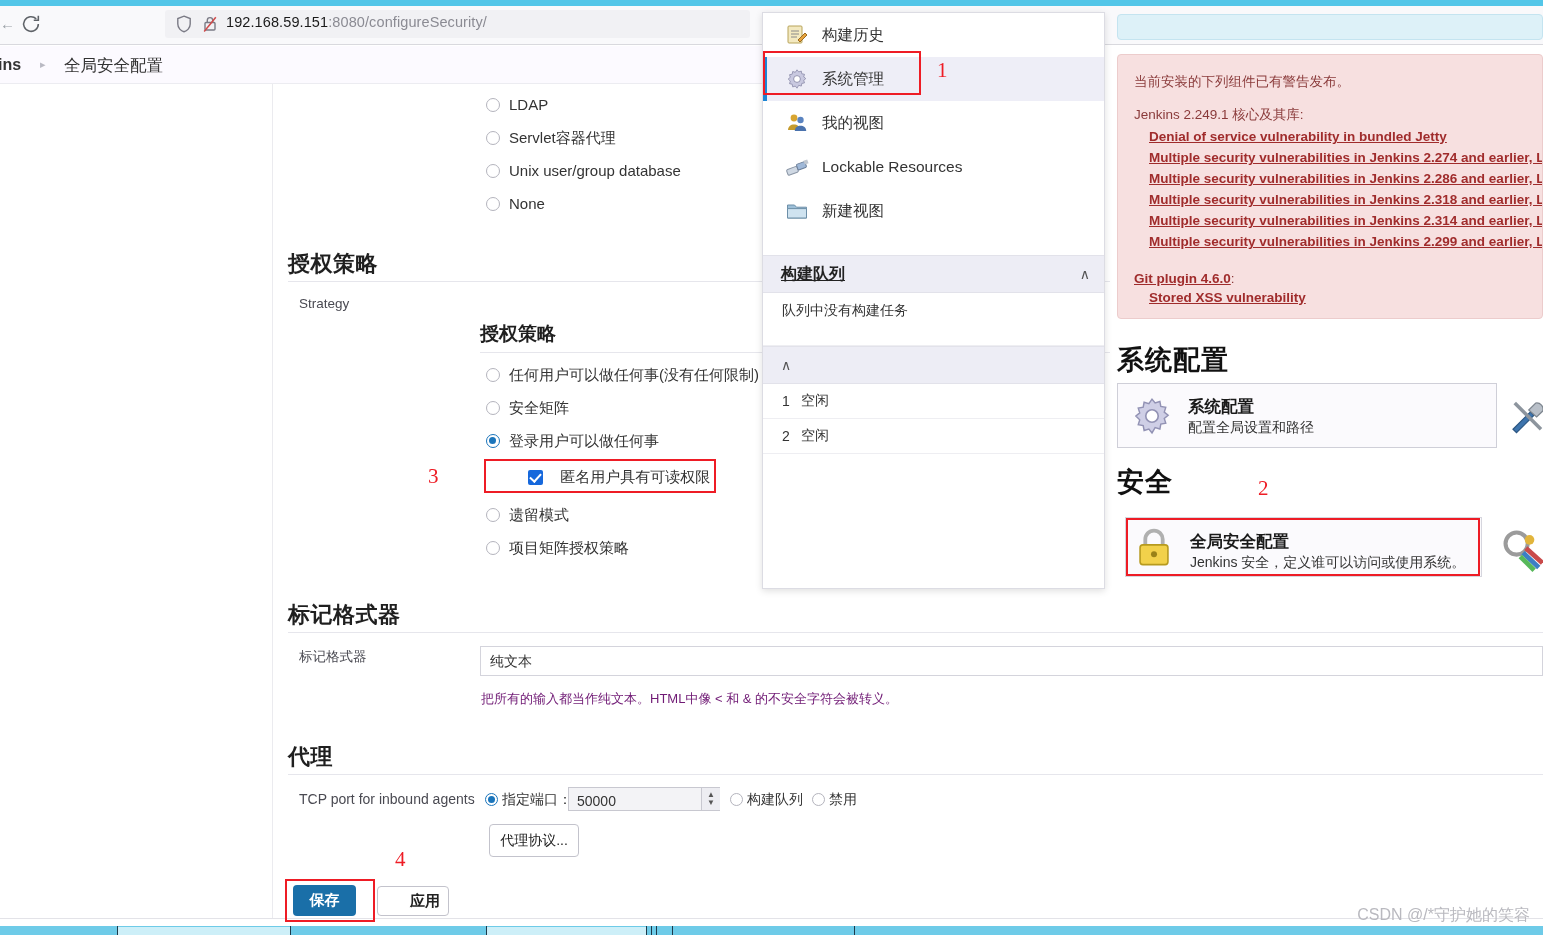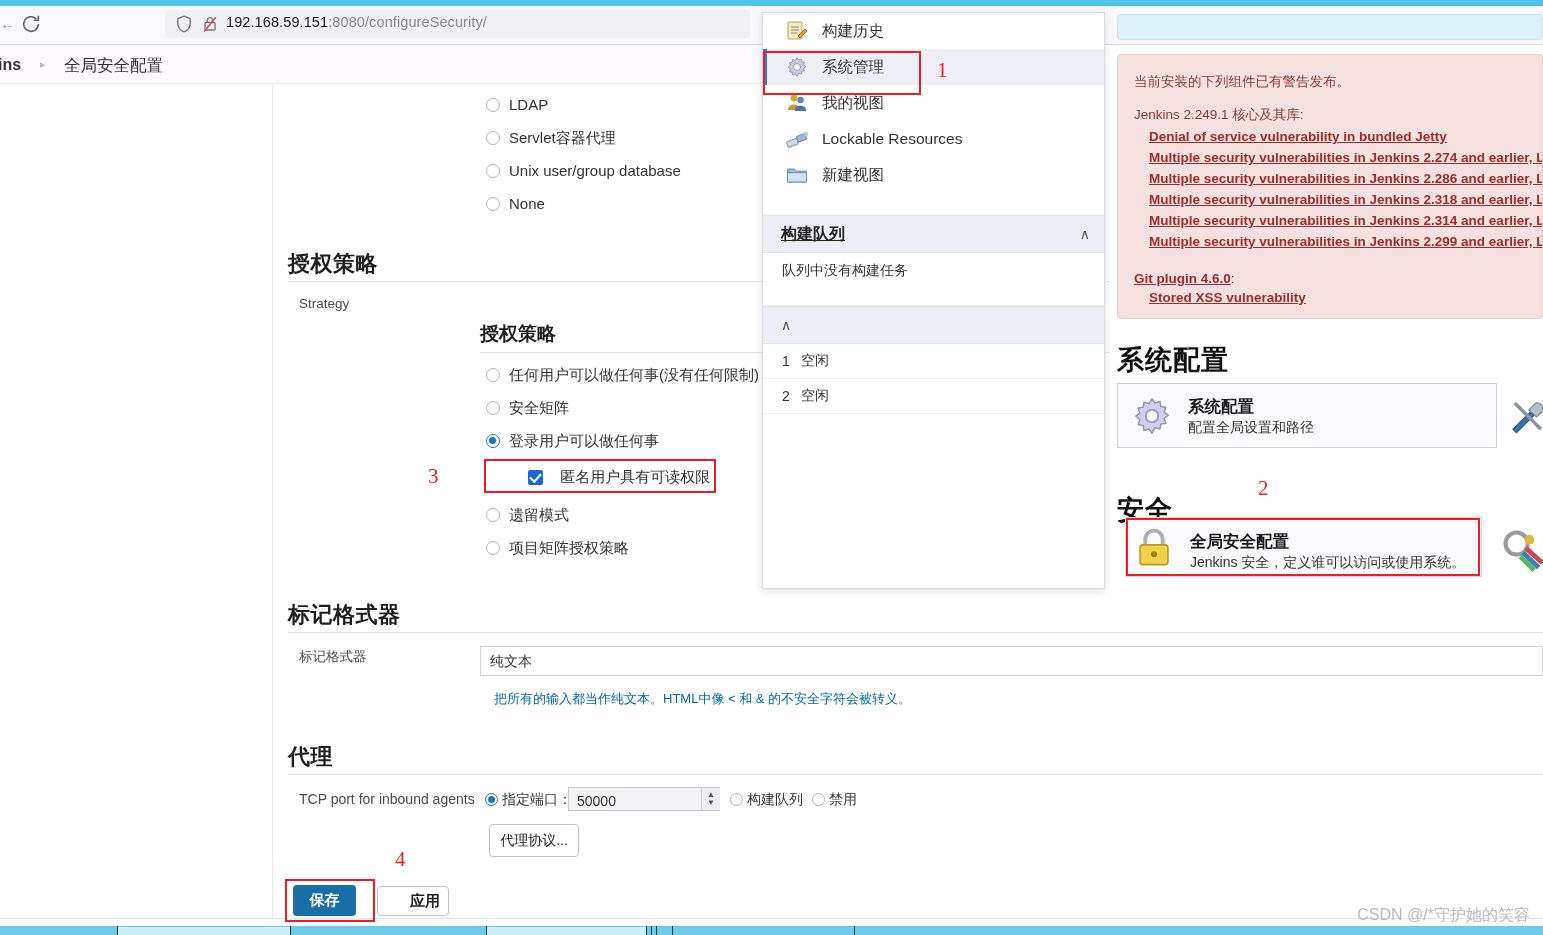--- a/index.html
+++ b/index.html
@@ -85,21 +85,21 @@
   .field-label { position:absolute; font-size:13.5px; color:#4a4a52; }
 
   .sub-h3 {
     position:absolute; font-size:19px; font-weight:bold; color:#1f1f1f;
   }
 
   .textbox {
     position:absolute; background:#fff; border:1px solid #d4d4dc;
     font-size:14px; color:#333; padding:6px 9px;
   }
-  .help-text { position:absolute; font-size:13px; color:#0369a1;margin-left:13px; }
+  .help-text { position:absolute; font-size:13px; color:#701a75; }
 
   .spin-input {
     position:absolute; background:#f3f3f6; border:1px solid #c8c8d0;
     font-size:14px; color:#333; padding:5px 8px;
   }
   .spinner {
     position:absolute; width:19px; background:#ededf2; border-left:1px solid #c8c8d0;
     display:flex; flex-direction:column; align-items:center; justify-content:center;
     font-size:8px; color:#555; line-height:8px;
   }
@@ -129,21 +129,21 @@
     transform:rotate(42deg);
   }
 
   
   .dropdown-panel {
     position:absolute; left:762px; top:12px; width:343px; height:577px;
     background:#fff; border:1px solid #dcdce3;
     box-shadow:0 2px 7px rgba(0,0,0,0.13);
   }
   .dd-item {
-    position:relative; height:36px; display:flex; align-items:center;
+    position:relative; height:44px; display:flex; align-items:center;
     padding-left:22px; font-size:15.5px; color:#333;
   }
   .dd-item.active { background:#eeeef7; }
   .dd-item.active::before {
     content:""; position:absolute; left:0; top:0; width:4px; height:100%;
     background:#1b86d4;
   }
   .dd-icon { width:24px; height:24px; margin-right:13px; flex:none; }
 
   .dd-section-head {
@@ -439,21 +439,21 @@
   <div class="card-title" style="left:1188px; top:396px;">系统配置</div>
   <div class="card-desc" style="left:1188px; top:419px;">配置全局设置和路径</div>
   <div style="position:absolute; left:1506px; top:396px; width:42px; height:42px;">
     <svg width="42" height="42" viewBox="0 0 24 24">
       <path d="M4 19 L14 9 L16 11 L6 21 Z" fill="#3d74ad" stroke="#2b5682" stroke-width="0.7"></path>
       <path d="M13 8 L17 4 a3.6 3.6 0 0 1 4 4.6 L17.5 12 Z" fill="#b9c0c9" stroke="#7e868f" stroke-width="0.7"></path>
       <path d="M20 19 L9 8 L7 6 L5 4" stroke="#8d959e" stroke-width="2" fill="none"></path>
     </svg>
   </div>
 
-  <div class="rc-h2" style="left:1117px; top:492px;text-align:right;">安全</div>
+  <div class="rc-h2" style="left:1117px; top:464px;text-align:right;">安全</div>
   <div class="card" style="left:1125px; top:517px; width:357px; height:60px; border-color:#d6d6de;"></div>
   <div style="position:absolute; left:1135px; top:527px; width:38px; height:42px;">
     <svg width="38" height="42" viewBox="0 0 24 26">
       <path d="M6.5 11 V7.5 a5.5 5.5 0 0 1 11 0 V11" fill="none" stroke="#b0b0b0" stroke-width="2.4"></path>
       <rect x="3.2" y="11" width="17.6" height="12.5" rx="1.8" fill="#f2d14b" stroke="#b79a1f" stroke-width="1"></rect>
       <circle cx="12" cy="17" r="1.9" fill="#9a8218"></circle>
     </svg>
   </div>
   <div class="card-title" style="left:1190px; top:531px;">全局安全配置</div>
   <div class="card-desc" style="left:1190px; top:554px;">Jenkins 安全，定义谁可以访问或使用系统。</div>

